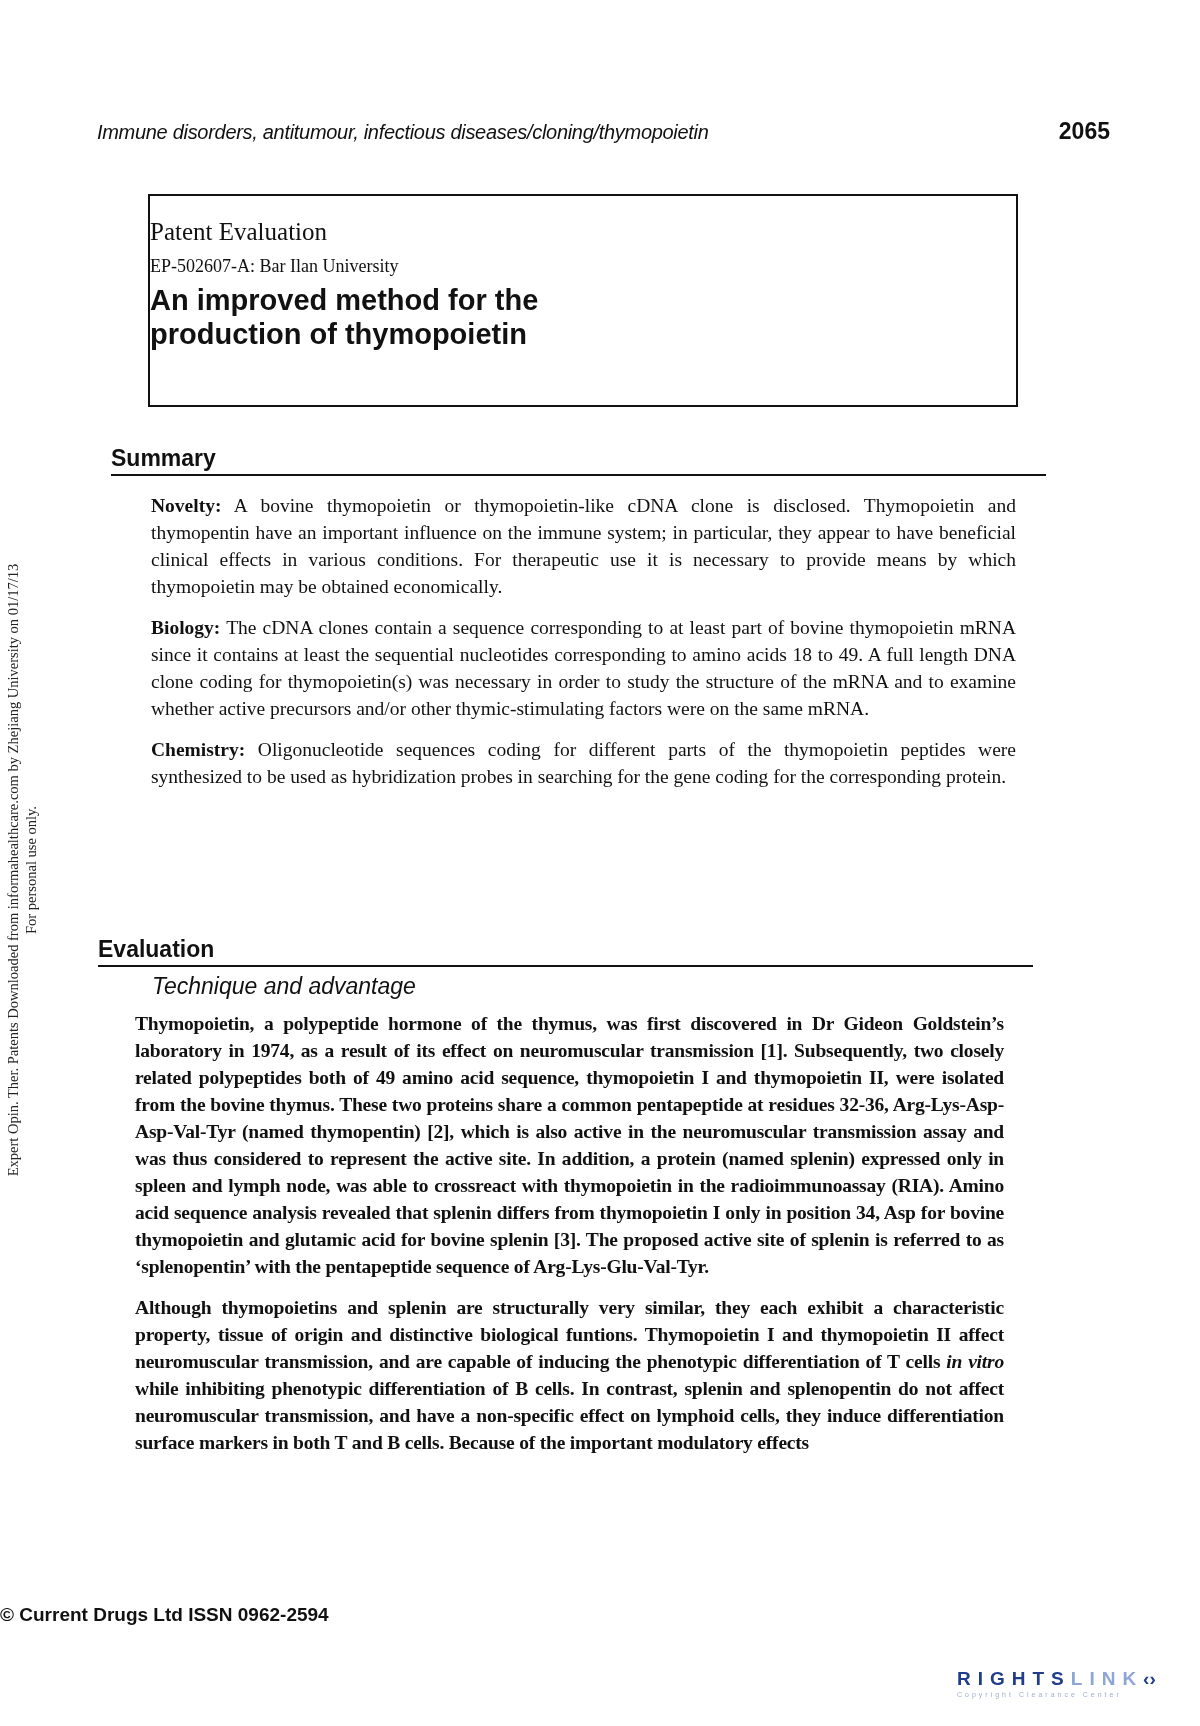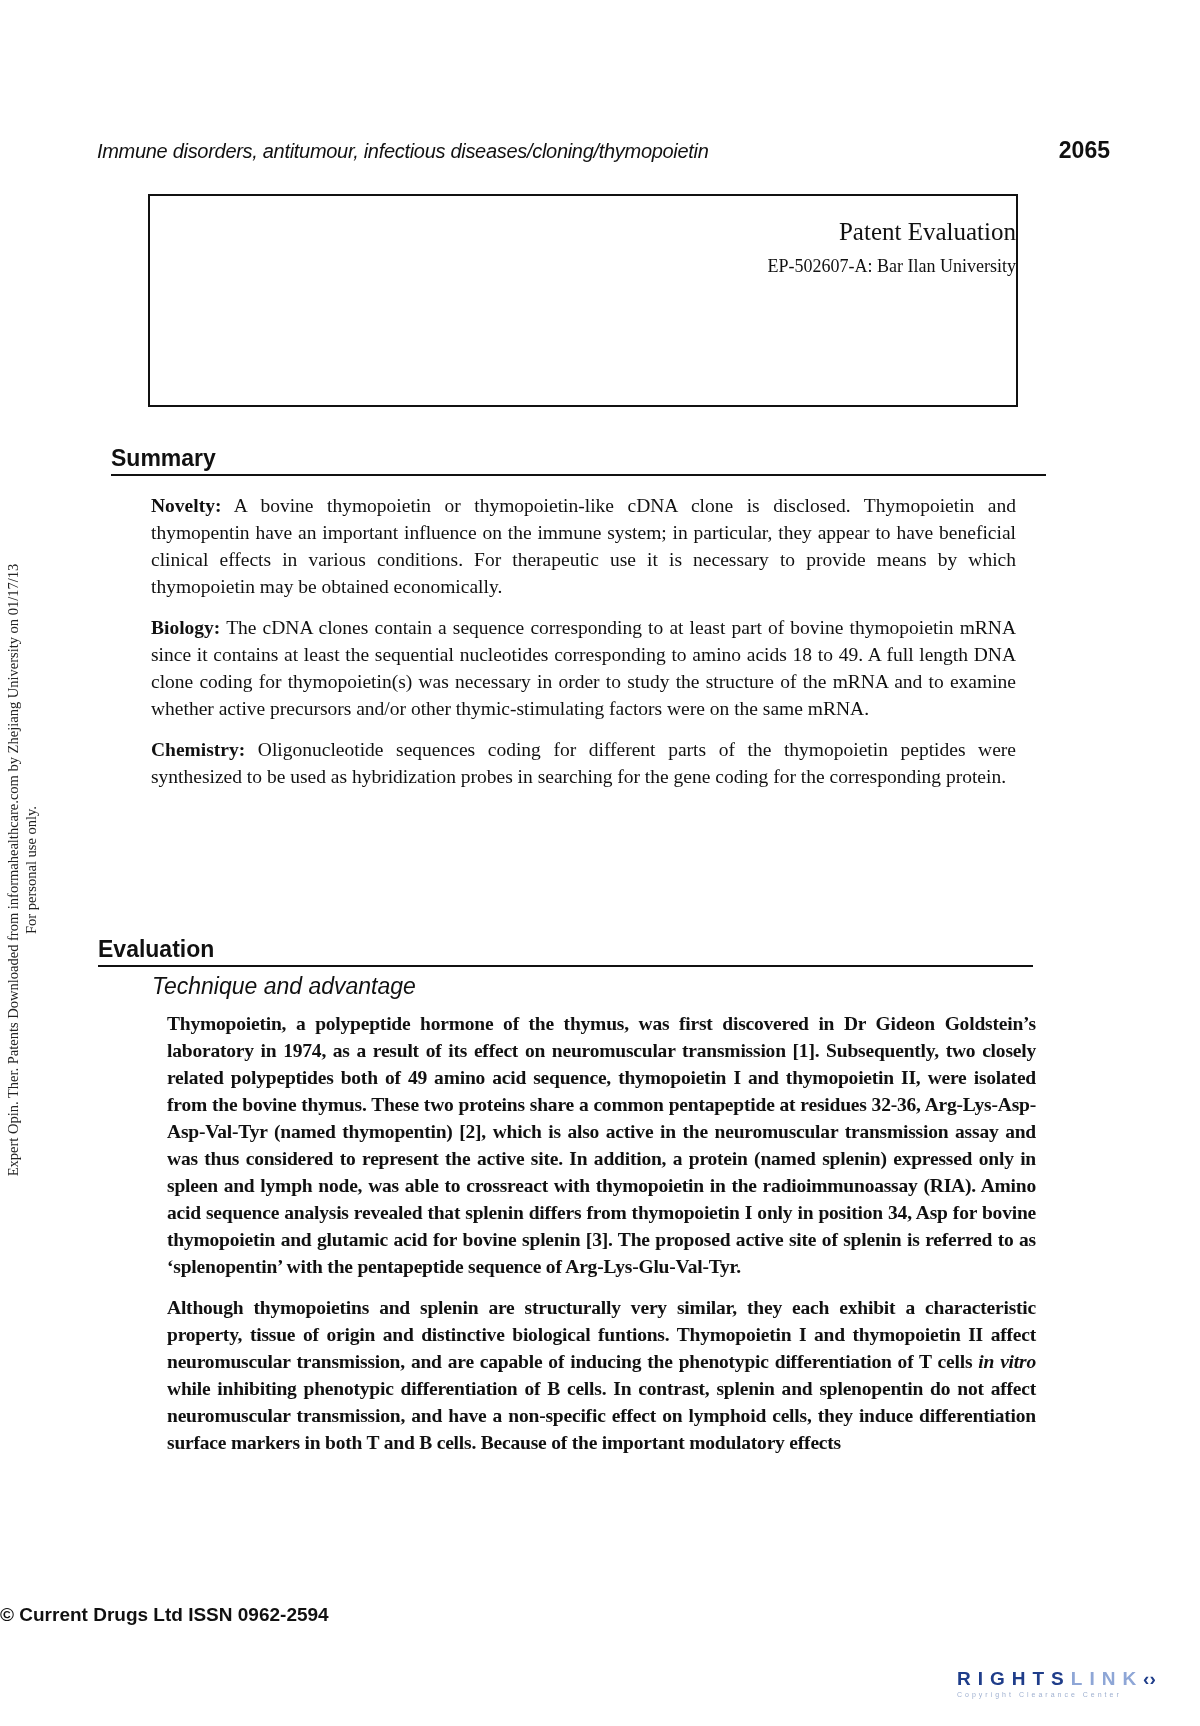--- a/index.html
+++ b/index.html
@@ -1,40 +1,40 @@
 <!DOCTYPE html>
 <html><head>
   <meta charset="utf-8">
   <style>
     html, body { margin:0; padding:0; }
     body { width:1200px; height:1726px; background:#ffffff; position:relative; overflow:hidden; color:#111; }
     .sans { font-family: "Liberation Sans", sans-serif; }
     .serif { font-family: "Liberation Serif", serif; }
 
-    .running-head { position:absolute; top:118px; left:97px; width:1013px; display:flex; justify-content:space-between; align-items:baseline;margin-top:19px; }
+    .running-head { position:absolute; top:118px; left:97px; width:1013px; display:flex; justify-content:space-between; align-items:baseline; }
     .running-title { font-style:italic; font-size:20px; letter-spacing:-0.3px; }
     .page-number { font-weight:bold; font-size:23px; }
 
-    .title-box { position:absolute; top:194px; left:148px; width:870px; height:213px; border:2px solid #111; box-sizing:border-box; text-align:right;padding-left:12px; }
+    .title-box { position:absolute; top:194px; left:148px; width:870px; height:213px; border:2px solid #111; box-sizing:border-box; text-align:left; }
     .box-label { font-size:25px; margin-top:22px; }
     .box-patent { font-size:18px; margin-top:10px; }
     .box-title { font-weight:bold; font-size:29px; line-height:34px; margin-top:6px; }
     .box-journal { font-style:italic; font-size:18px; margin-top:10px; }
 
     .section-head { position:absolute; left:98px; width:935px; border-bottom:2px solid #111; font-weight:bold; font-size:23px; padding-bottom:2px; }
     #summary-head { top:445px;margin-left:13px; }
     #evaluation-head { top:936px; }
 
     .summary { position:absolute; top:492px; left:151px; width:869px; font-size:19.5px; line-height:27px; text-align:justify; }
     .summary p { margin:0 4px 14px 0; }
     .summary b { font-weight:bold; }
 
     .subhead { position:absolute; top:973px; left:152px; font-style:italic; font-size:23px; }
 
-    .body { position:absolute; top:1010px; left:167px; width:869px; font-size:19.5px; line-height:27px; font-weight:bold; text-align:justify; letter-spacing:-0.2px; }
+    .body { position:absolute; top:1010px; left:135px; width:869px; font-size:19.5px; line-height:27px; font-weight:bold; text-align:justify; letter-spacing:-0.2px; }
     .body p { margin:0 0 14px 0; }
     .body i { font-style:italic; }
 
     .footer { position:absolute; top:1604px; left:0; width:1200px; text-align:left; font-weight:bold; font-size:19px; }
 
     .side-note { position:absolute; left:4px; top:510px; width:40px; height:720px; }
     .side-note .rot { position:absolute; left:0; top:0; width:720px; height:40px; transform-origin:0 0; transform:translate(0,720px) rotate(-90deg); font-size:14.5px; line-height:18px; text-align:center; color:#222; }
 
     .rightslink { position:absolute; left:957px; top:1668px; width:230px; }
     .rl-main { font-family:"Liberation Sans", sans-serif; font-weight:bold; font-size:19px; letter-spacing:7px; }
@@ -47,20 +47,24 @@
 <body>
 
 <div class="running-head sans">
   <span class="running-title">Immune disorders, antitumour, infectious diseases/cloning/thymopoietin</span>
   <span class="page-number">2065</span>
 </div>
 
 <div class="title-box">
   <div class="box-label serif">Patent Evaluation</div>
   <div class="box-patent serif">EP-502607-A: Bar Ilan University</div>
+  <div class="box-title sans">
+    <div>An improved method for the</div>
+    <div>production of thymopoietin</div>
+  </div>
 </div>
 
 <div id="summary-head" class="section-head sans">Summary</div>
 
 <div class="summary serif">
   <p><b>Novelty:</b><span> A bovine thymopoietin or thymopoietin-like cDNA clone is disclosed. Thymopoietin and thymopentin have an important influence on the immune system; in particular, they appear to have beneficial clinical effects in various conditions. For therapeutic use it is necessary to provide means by which thymopoietin may be obtained economically.</span></p>
   <p><b>Biology:</b><span> The cDNA clones contain a sequence corresponding to at least part of bovine thymopoietin mRNA since it contains at least the sequential nucleotides corresponding to amino acids 18 to 49. A full length DNA clone coding for thymopoietin(s) was necessary in order to study the structure of the mRNA and to examine whether active precursors and/or other thymic-stimulating factors were on the same mRNA.</span></p>
   <p><b>Chemistry:</b><span> Oligonucleotide sequences coding for different parts of the thymopoietin peptides were synthesized to be used as hybridization probes in searching for the gene coding for the corresponding protein.</span></p>
 </div>
 

